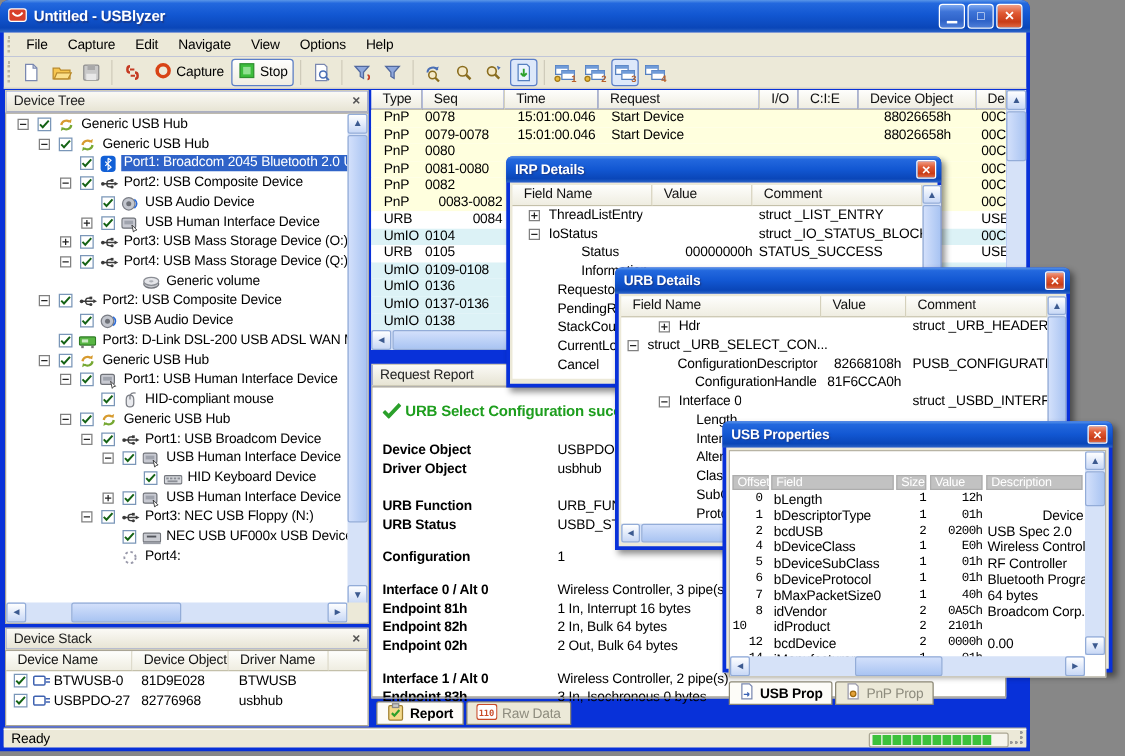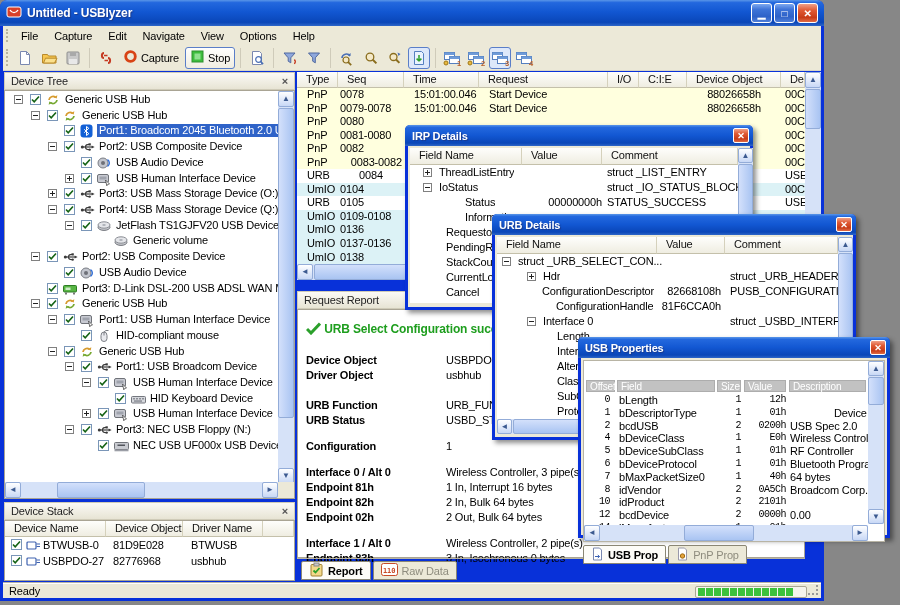--- a/index.html
+++ b/index.html
@@ -364,36 +364,20 @@
                 <circle cx="2.3" cy="7" r="1.5" fill="#3A3A3A"></circle>
                 <path d="M3 7h9" stroke="#3A3A3A" stroke-width="1.2"></path>
                 <path d="M5.5 7c0-2.6 1.5-2.6 3.5-2.6M5.5 7c0 2.6 1.5 2.6 3.5 2.6" stroke="#3A3A3A" stroke-width="1.2" fill="none"></path>
                 <path d="M11.6 5.4l3 1.6-3 1.6z" fill="#3A3A3A"></path>
                 <rect x="8.6" y="3.3" width="2.2" height="2.2" fill="#3A3A3A"></rect>
                 <circle cx="9.7" cy="9.6" r="1.2" fill="#3A3A3A"></circle>
               </svg></span>
             <span class="tlabel" style="left: 91px;">Port4: USB Mass Storage Device (Q:)</span>
           </div>
           <div class="tree-row">
-            <span class="expbox" style="left: 59px;">
-              <i></i>
-            </span>
-            <span class="chk" style="left: 75px;">
-              <svg width="9" height="9">
-                <path d="M1 4.5l2.2 2.3L8 1.5" stroke="#156315" stroke-width="1.6" fill="none"></path>
-              </svg>
-            </span>
-            <span class="ticon" style="left: 91px;"><svg width="14" height="14">
-                <ellipse cx="7" cy="8.2" rx="6" ry="3.2" fill="#C7C9CE" stroke="#72757C"></ellipse>
-                <ellipse cx="7" cy="6" rx="6" ry="3.2" fill="#E4E5E9" stroke="#8A8D94"></ellipse>
-                <ellipse cx="7" cy="6" rx="1.8" ry="0.9" fill="#AEB1B8"></ellipse>
-              </svg></span>
-            <span class="tlabel" style="left: 108px;">JetFlash TS1GJFV20 USB Device</span>
-          </div>
-          <div class="tree-row">
             <span class="ticon" style="left: 108px;"><svg width="14" height="14">
                 <ellipse cx="7" cy="8.2" rx="6" ry="3.2" fill="#C7C9CE" stroke="#72757C"></ellipse>
                 <ellipse cx="7" cy="6" rx="6" ry="3.2" fill="#E4E5E9" stroke="#8A8D94"></ellipse>
                 <ellipse cx="7" cy="6" rx="1.8" ry="0.9" fill="#AEB1B8"></ellipse>
               </svg></span>
             <span class="tlabel" style="left: 125px;">Generic volume</span>
           </div>
           <div class="tree-row">
             <span class="expbox" style="left: 25px;">
               <i></i>
@@ -597,20 +581,26 @@
               <svg width="9" height="9">
                 <path d="M1 4.5l2.2 2.3L8 1.5" stroke="#156315" stroke-width="1.6" fill="none"></path>
               </svg>
             </span>
             <span class="ticon" style="left: 108px;"><svg width="15" height="14">
                 <rect x="0.5" y="3.5" width="14" height="7" rx="1" fill="#C9CBD1" stroke="#707379"></rect>
                 <rect x="3.5" y="5.5" width="7.5" height="1.5" fill="#52555C"></rect>
                 <rect x="0.5" y="10.5" width="14" height="1.8" fill="#9B9EA6"></rect>
               </svg></span>
             <span class="tlabel" style="left: 125px;">NEC USB UF000x USB Device</span>
+          </div>
+          <div class="tree-row">
+            <span class="ticon" style="left: 91px;"><svg width="14" height="14">
+                <circle cx="7" cy="7" r="4.5" fill="none" stroke="#99A" stroke-width="1.5" stroke-dasharray="2 2.2"></circle>
+              </svg></span>
+            <span class="tlabel" style="left: 108px;">Port4:</span>
           </div>
         </div>
       <div class="sb-v" style="right:0;top:0;width:16px;height:393px">
         <span class="sb-btn" style="left:0;top:0;width:16px;height:16px">▲</span>
         <span class="sb-thumb-v" style="left:0;top:17px;width:16px;height:310px"></span>
         <span class="sb-btn" style="left:0;bottom:0;width:16px;height:16px">▼</span>
       </div>
       <div class="sb-h" style="left:0;bottom:0;width:273px;height:16px">
         <span class="sb-btn" style="left:0;top:0;width:16px;height:16px">◄</span>
         <span class="sb-thumb-h" style="left:52px;top:0;width:88px;height:16px"></span>
@@ -728,21 +718,21 @@
           <span class="ev-cell" style="left: 43px; width: 62px; text-align: right;">0083-0082</span>
           <span class="ev-cell" style="left: 117px; width: 72px; text-align: left;"></span>
           <span class="ev-cell" style="left: 192px; width: 118px; text-align: left;"></span>
           <span class="ev-cell" style="left: 314px; width: 26px; text-align: left;"></span>
           <span class="ev-cell" style="left: 345px; width: 43px; text-align: left;"></span>
           <span class="ev-cell" style="left: 392px; width: 90px; text-align: center;"></span>
           <span class="ev-cell" style="left: 488px; width: 20px; text-align: left;">00C</span>
         </div>
         <div class="ev-row" style="background: rgb(255, 255, 255);">
           <span class="ev-cell" style="left: 10px; width: 30px; text-align: left;">URB</span>
-          <span class="ev-cell" style="left: 43px; width: 62px; text-align: center;">0084</span>
+          <span class="ev-cell" style="left: 43px; width: 62px; text-align: right;">0084</span>
           <span class="ev-cell" style="left: 117px; width: 72px; text-align: left;"></span>
           <span class="ev-cell" style="left: 192px; width: 118px; text-align: left;"></span>
           <span class="ev-cell" style="left: 314px; width: 26px; text-align: left;"></span>
           <span class="ev-cell" style="left: 345px; width: 43px; text-align: left;"></span>
           <span class="ev-cell" style="left: 392px; width: 90px; text-align: center;"></span>
           <span class="ev-cell" style="left: 488px; width: 20px; text-align: left;">USE</span>
         </div>
         <div class="ev-row" style="background: rgb(220, 242, 246);">
           <span class="ev-cell" style="left: 10px; width: 30px; text-align: left;">UmIO</span>
           <span class="ev-cell" style="left: 43px; width: 62px; text-align: left;">0104</span>
@@ -972,32 +962,32 @@
       <span class="wx">✕</span>
     </div>
     <div class="wclient">
       <div class="ghdr" style="left:2px;top:2px;width:341px;height:17px" id="urb-hdr">
           <span class="cell" style="width: 160px;">Field Name</span>
           <span class="cell" style="width: 68px;">Value</span>
           <span class="cell" style="width: 113px;">Comment</span>
         </div>
       <div style="position:absolute;left:2px;top:19px;width:341px;height:165px;background:#fff;overflow:hidden" id="urb-rows">
           <div class="det-row">
-            <span class="expbox" style="left: 5px; top: 3px;">
-              <i></i>
-            </span>
-            <span class="det-name" style="left: 21px;">struct _URB_SELECT_CON...</span>
-          </div>
-          <div class="det-row">
             <span class="expbox plus" style="left: 30px; top: 3px;">
               <i></i>
               <b></b>
             </span>
             <span class="det-name" style="left: 46px;">Hdr</span>
             <span class="det-com" style="left: 233px; right: 0px;">struct _URB_HEADER</span>
+          </div>
+          <div class="det-row">
+            <span class="expbox" style="left: 5px; top: 3px;">
+              <i></i>
+            </span>
+            <span class="det-name" style="left: 21px;">struct _URB_SELECT_CON...</span>
           </div>
           <div class="det-row">
             <span class="det-name" style="left: 45px;">ConfigurationDescriptor</span>
             <span class="det-val" style="left: 144px; width: 80px;">82668108h</span>
             <span class="det-com" style="left: 233px; right: 0px;">PUSB_CONFIGURATION_DESCRIPTOR</span>
           </div>
           <div class="det-row">
             <span class="det-name" style="left: 59px;">ConfigurationHandle</span>
             <span class="det-val" style="left: 144px; width: 80px;">81F6CCA0h</span>
           </div>
@@ -1105,21 +1095,21 @@
               <span class="prop-cell " style="left: 206px; width: 95px; text-align: left;">64 bytes</span>
             </div>
             <div class="prop-row">
               <span class="prop-cell mono" style="left: 2px; width: 24px; text-align: right;">8</span>
               <span class="prop-cell " style="left: 35px; width: 95px; text-align: left;">idVendor</span>
               <span class="prop-cell mono" style="left: 133px; width: 24px; text-align: right;">2</span>
               <span class="prop-cell mono" style="left: 150px; width: 52px; text-align: right;">0A5Ch</span>
               <span class="prop-cell " style="left: 206px; width: 95px; text-align: left;">Broadcom Corp.</span>
             </div>
             <div class="prop-row">
-              <span class="prop-cell mono" style="left: 2px; width: 24px; text-align: right;">10</span>
+              <span class="prop-cell mono" style="left: 2px; width: 24px; ">10</span>
               <span class="prop-cell " style="left: 35px; width: 95px; text-align: left;">idProduct</span>
               <span class="prop-cell mono" style="left: 133px; width: 24px; text-align: right;">2</span>
               <span class="prop-cell mono" style="left: 150px; width: 52px; text-align: right;">2101h</span>
               <span class="prop-cell " style="left: 206px; width: 95px; text-align: left;"></span>
             </div>
             <div class="prop-row">
               <span class="prop-cell mono" style="left: 2px; width: 24px; text-align: right;">12</span>
               <span class="prop-cell " style="left: 35px; width: 95px; text-align: left;">bcdDevice</span>
               <span class="prop-cell mono" style="left: 133px; width: 24px; text-align: right;">2</span>
               <span class="prop-cell mono" style="left: 150px; width: 52px; text-align: right;">0000h</span>

